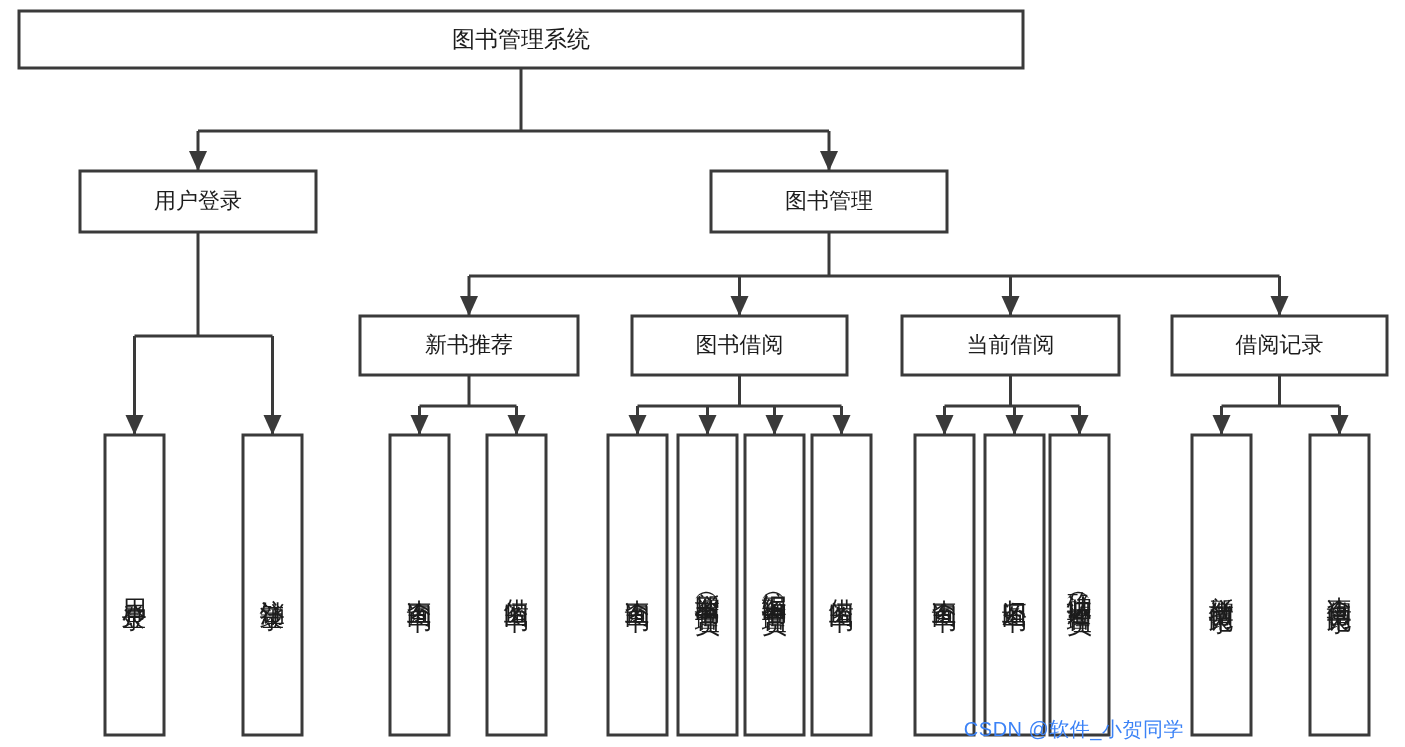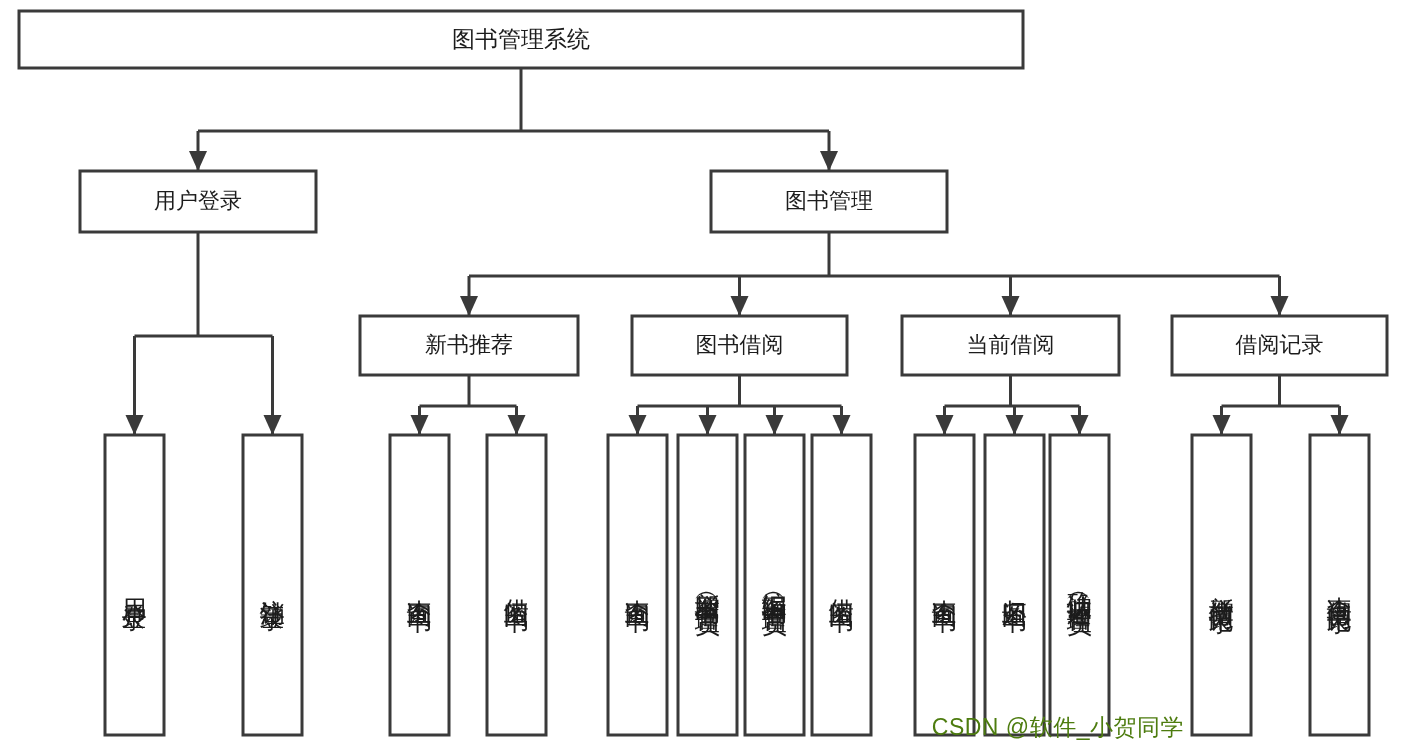--- a/index.html
+++ b/index.html
@@ -71,22 +71,22 @@
     letter-spacing: 3px;
     color: #1c1c1c;
     white-space: nowrap;
     text-align: center;
   }
   .watermark {
     position: absolute;
     right: 8px;
     bottom: 4px;
     font-family: "Liberation Sans", "DejaVu Sans", sans-serif;
-    font-size: 23px;
-    color: #4d7c0f;
+    font-size: 20px;
+    color: #3b82f6;
     letter-spacing: 0.5px;
     white-space: nowrap;
   }
 </style>
 </head>
 <body>
 
 <div id="diagram-root">
 
   <svg class="diagram-canvas" viewBox="0 0 1405 747">

